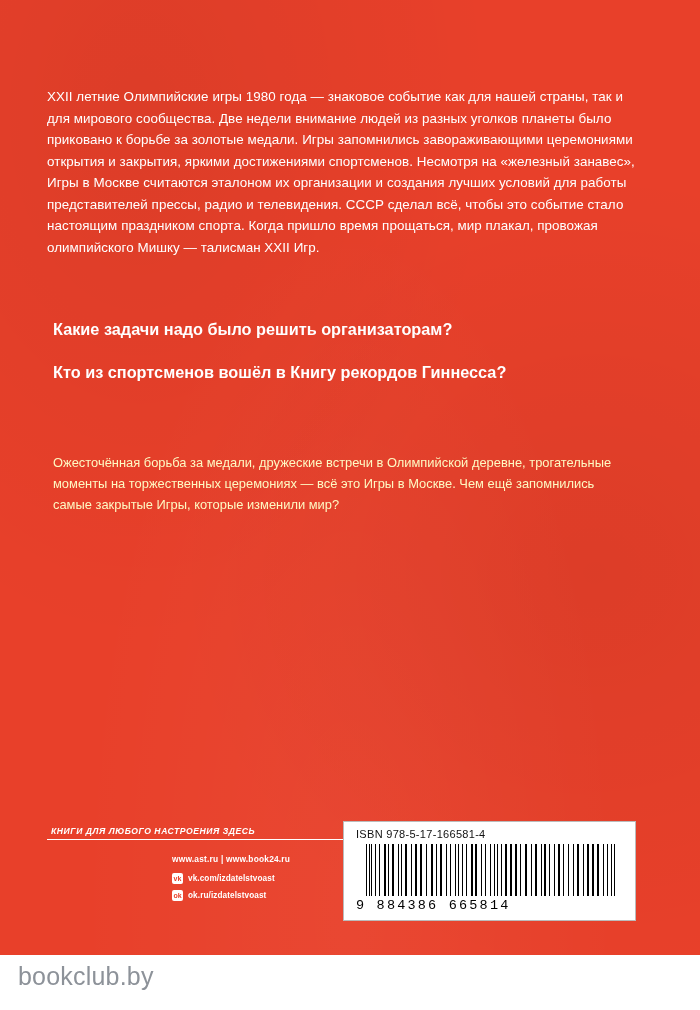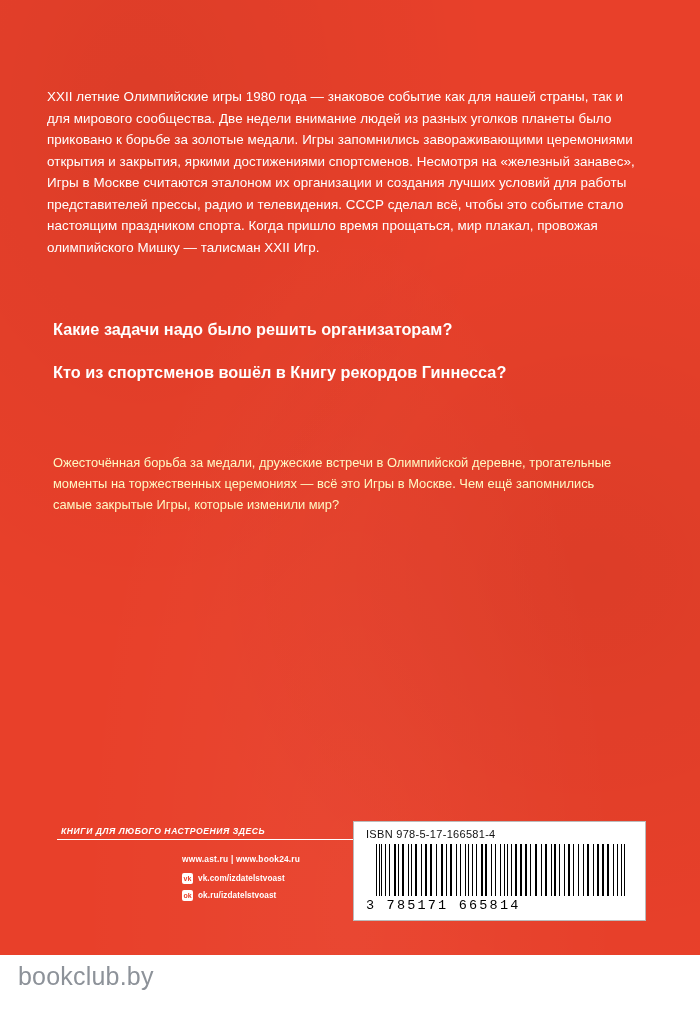--- a/index.html
+++ b/index.html
@@ -69,21 +69,21 @@
     width: 580px;
     color: #fef9c3;
     font-size: 12.9px;
     line-height: 21px;
   }
   .closing p { margin: 0; }
 
   
   .imprint {
     position: absolute;
-    left: 57px;
+    left: 47px;
     top: 826px;
     width: 590px;
     height: 95px;
   }
   .tagline {
     position: absolute;
     left: 4px;
     top: 0;
     width: 290px;
     color: #ffffff;
@@ -387,19 +387,19 @@
           <i style="width:3px"></i>
           <i style="width:3px;background:transparent"></i>
           <i style="width:2px"></i>
           <i style="width:1px;background:transparent"></i>
           <i style="width:1px"></i>
           <i style="width:2px;background:transparent"></i>
           <i style="width:1px"></i>
           <i style="width:1px;background:transparent"></i>
           <i style="width:1px"></i>
         </div>
-      <div class="isbn-digits">3 785171 665814</div>
+      <div class="isbn-digits">9 884386 665814</div>
     </div>
 
   </div>
 </div>
 
 <div class="watermark">bookclub.by</div>
 
 </body></html>

